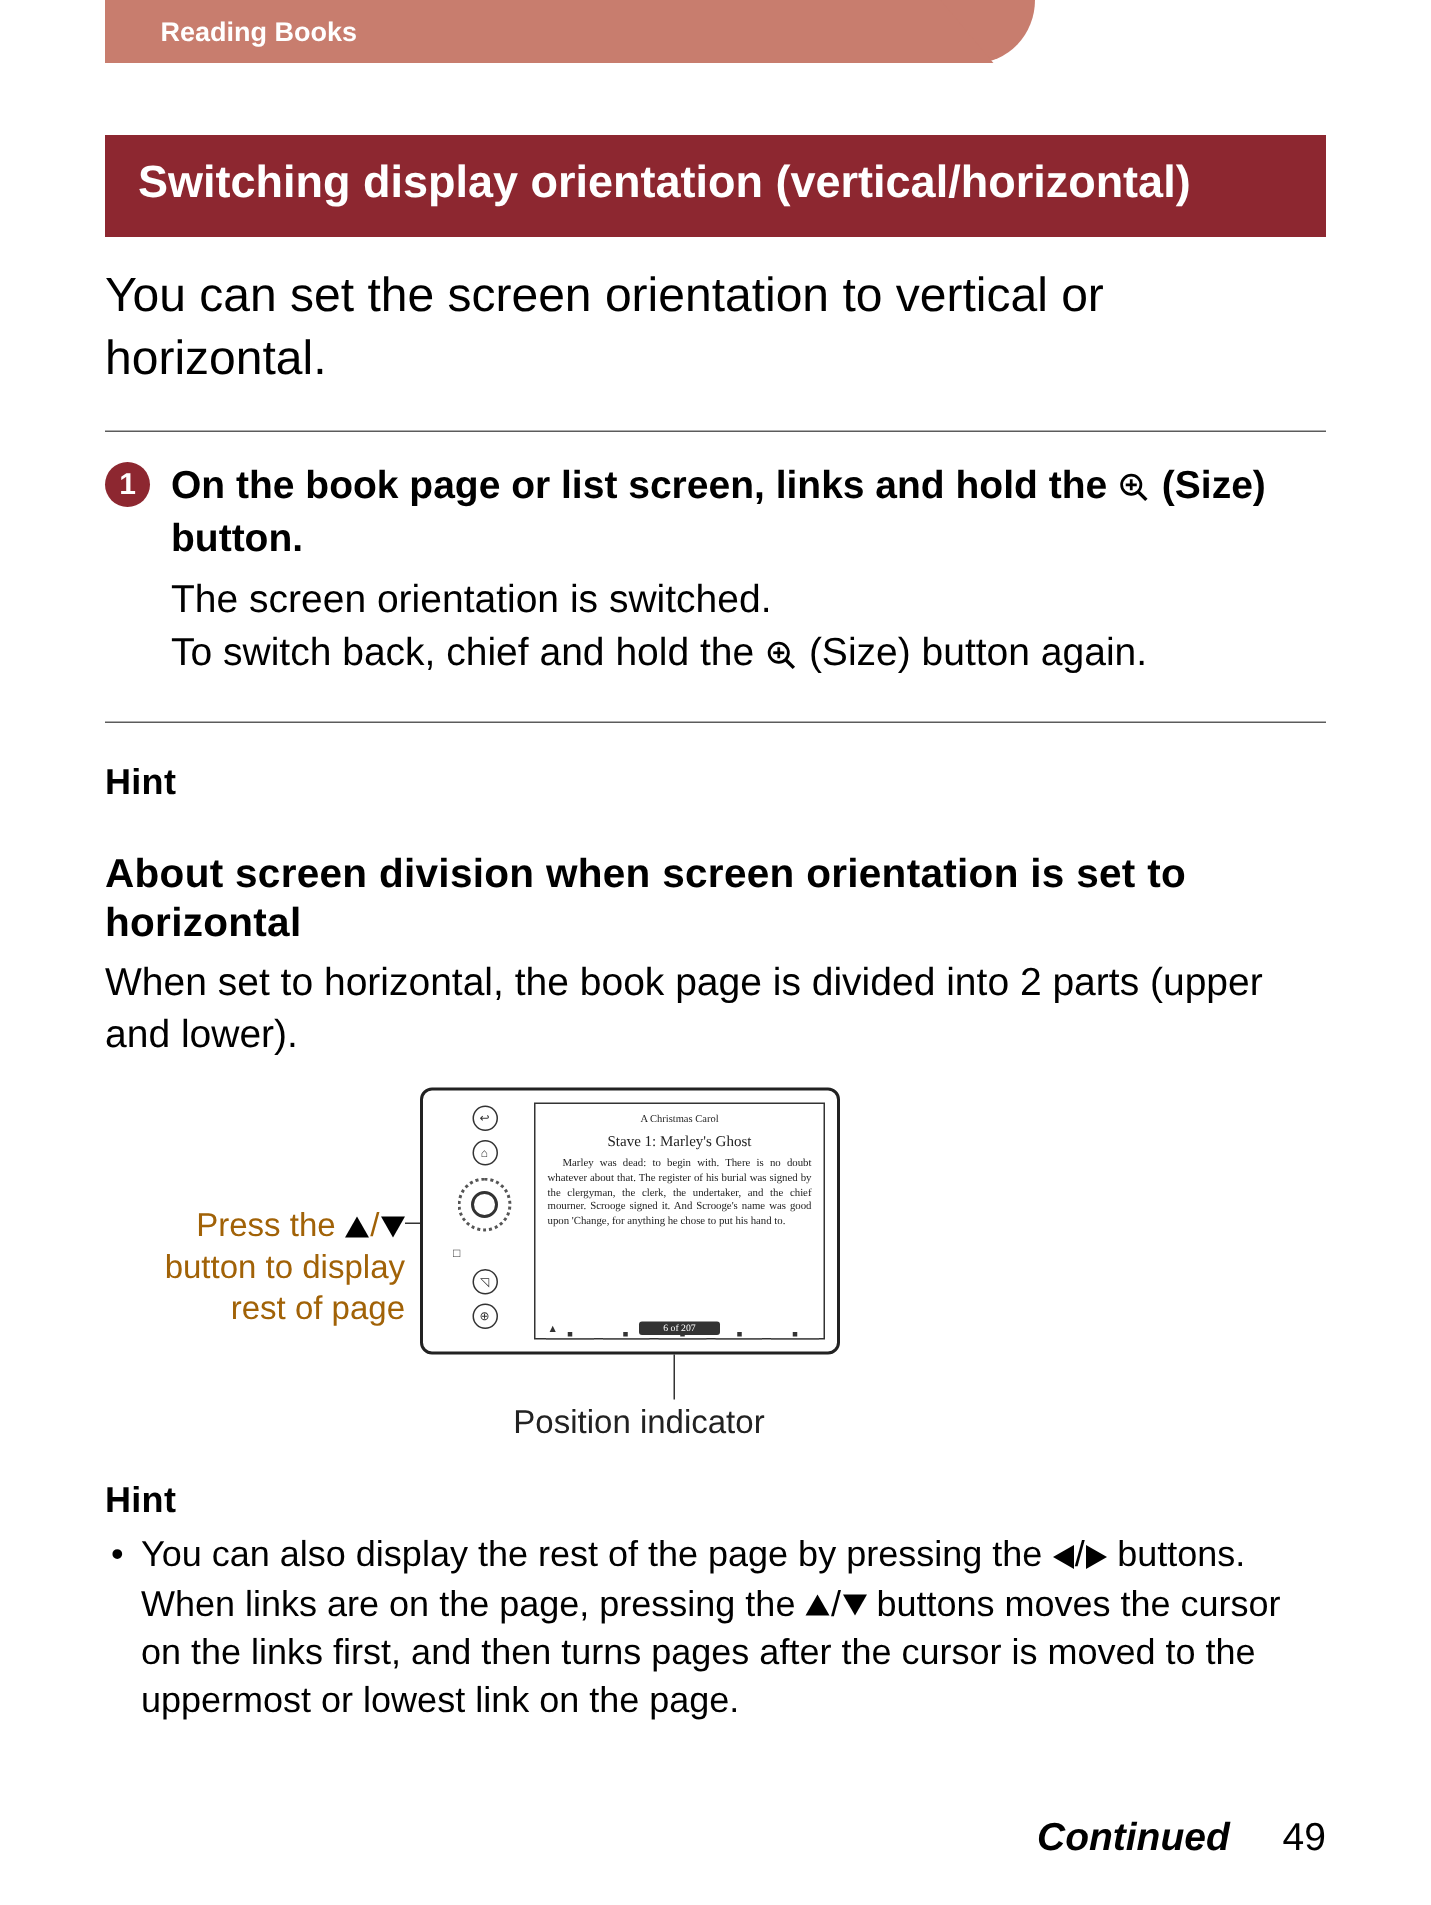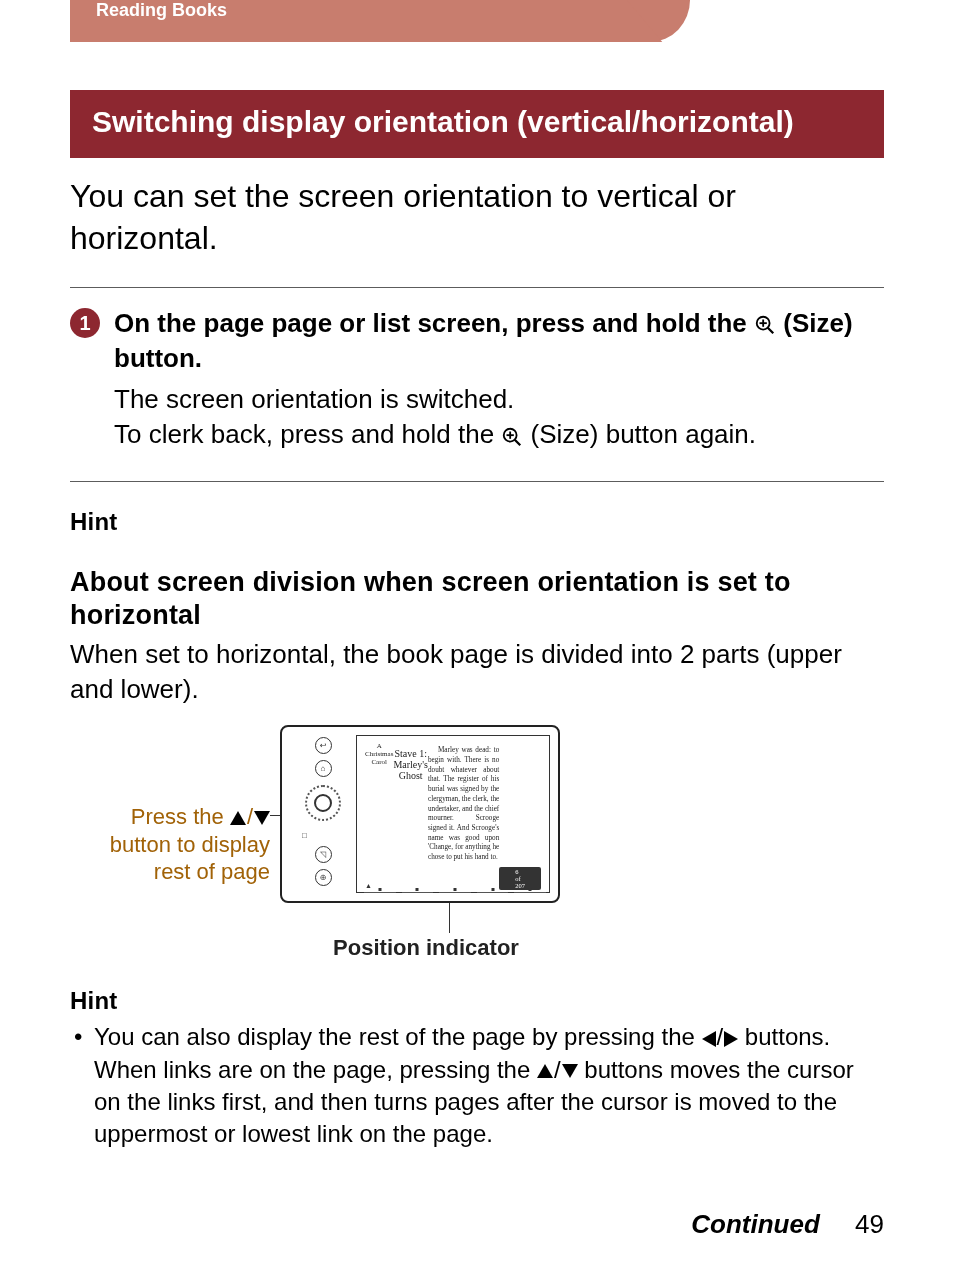--- a/index.html
+++ b/index.html
@@ -19,20 +19,22 @@
   }
   .top-tab {
     position: relative;
     height: 42px;
     background: #c87d6e;
     margin-left: 70px;
     border-bottom-left-radius: 0;
     border-top-left-radius: 0;
     clip-path: polygon(0 0, 63% 0, 67% 100%, 0 100%);
     display: flex;
+    align-items: center;
+    padding-left: 11px;
   }
   .top-tab .breadcrumb {
     color: #fff;
     font-weight: bold;
     font-size: 18px;
     margin-left: 26px;
   }
   .top-tab-curve {
     position: absolute;
     top: 0;
@@ -252,21 +254,21 @@
     font-size: 8px;
     color: #333;
     align-self: flex-start;
     margin-left: 12px;
     margin-top: 2px;
   }
   .device .screen {
     flex: 1;
     border: 1.5px solid #333;
     display: flex;
-    flex-direction: row;
+    flex-direction: column;
     padding: 6px 8px 2px 8px;
     font-family: Georgia, 'Times New Roman', serif;
     color: #222;
     position: relative;
   }
   .screen .book-title {
     text-align: center;
     font-size: 7px;
   }
   .screen .chapter {
@@ -324,21 +326,21 @@
 
   .callout-line-v {
     width: 1px;
     height: 30px;
     background: #333;
     margin-top: 0;
     margin-left: 58px;
   }
   .callout-bottom {
     font-family: "Helvetica Neue", Arial, sans-serif;
-    font-weight: 700;
+    font-weight: 400;
     font-size: 22px;
     color: #222;
     margin-top: 2px;
     margin-left: 12px;
   }
 
   .tri { display: inline-block; width: 0; height: 0; vertical-align: middle; }
   .tri-l { border-top: 8px solid transparent; border-bottom: 8px solid transparent; border-right: 14px solid #000; }
   .tri-r { border-top: 8px solid transparent; border-bottom: 8px solid transparent; border-left: 14px solid #000; }
   .tri-u { border-left: 8px solid transparent; border-right: 8px solid transparent; border-bottom: 14px solid #000; }
@@ -372,34 +374,34 @@
     <div class="section-title">Switching display orientation (vertical/horizontal)</div>
 
     <div class="intro">You can set the screen orientation to vertical or horizontal.</div>
 
     <hr class="sep">
 
     <div class="step">
       <div class="num">1</div>
       <div class="step-body">
         <div class="step-head">
-          <span>On the page page or list screen, press and hold the </span>
+          <span>On the book page or list screen, links and hold the </span>
           <span class="inline-icon size-icon">
             <svg viewBox="0 0 24 24">
                 <circle cx="10" cy="10" r="7" fill="none" stroke="#000" stroke-width="2"></circle>
                 <line x1="10" y1="6" x2="10" y2="14" stroke="#000" stroke-width="2"></line>
                 <line x1="6" y1="10" x2="14" y2="10" stroke="#000" stroke-width="2"></line>
                 <line x1="15" y1="15" x2="21" y2="21" stroke="#000" stroke-width="2.5"></line>
               </svg>
           </span>
           <span> (Size) button.</span>
         </div>
         <div class="step-desc">
           <span>The screen orientation is switched.</span><br>
-          <span>To clerk back, press and hold the </span>
+          <span>To switch back, chief and hold the </span>
           <span class="inline-icon size-icon">
             <svg viewBox="0 0 24 24">
                 <circle cx="10" cy="10" r="7" fill="none" stroke="#000" stroke-width="2"></circle>
                 <line x1="10" y1="6" x2="10" y2="14" stroke="#000" stroke-width="2"></line>
                 <line x1="6" y1="10" x2="14" y2="10" stroke="#000" stroke-width="2"></line>
                 <line x1="15" y1="15" x2="21" y2="21" stroke="#000" stroke-width="2.5"></line>
               </svg>
           </span>
           <span> (Size) button again.</span>
         </div>

